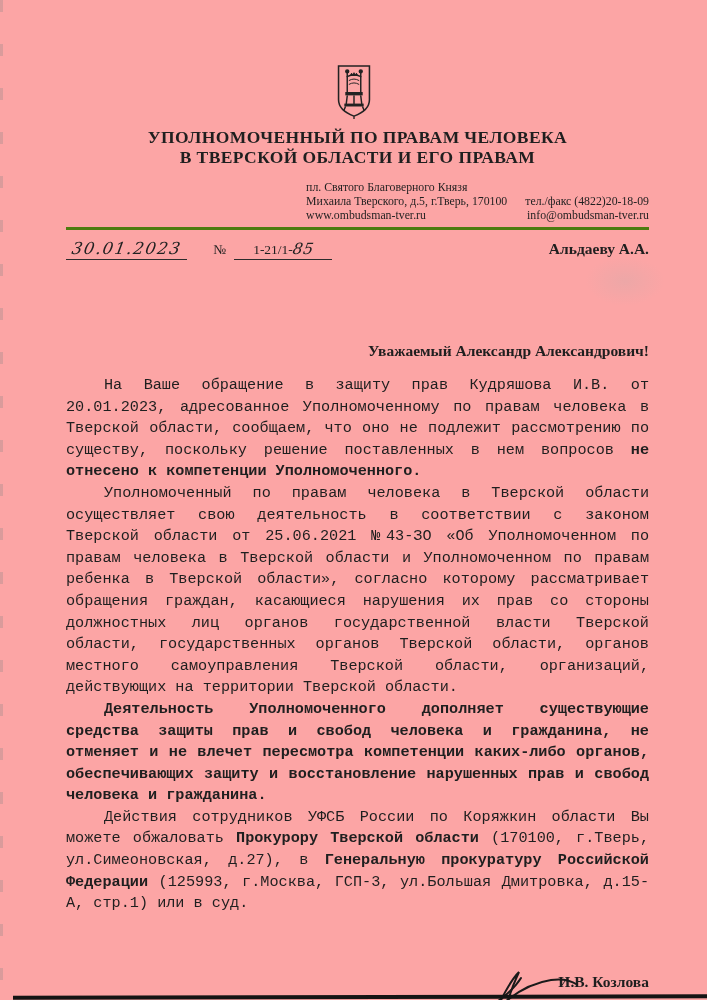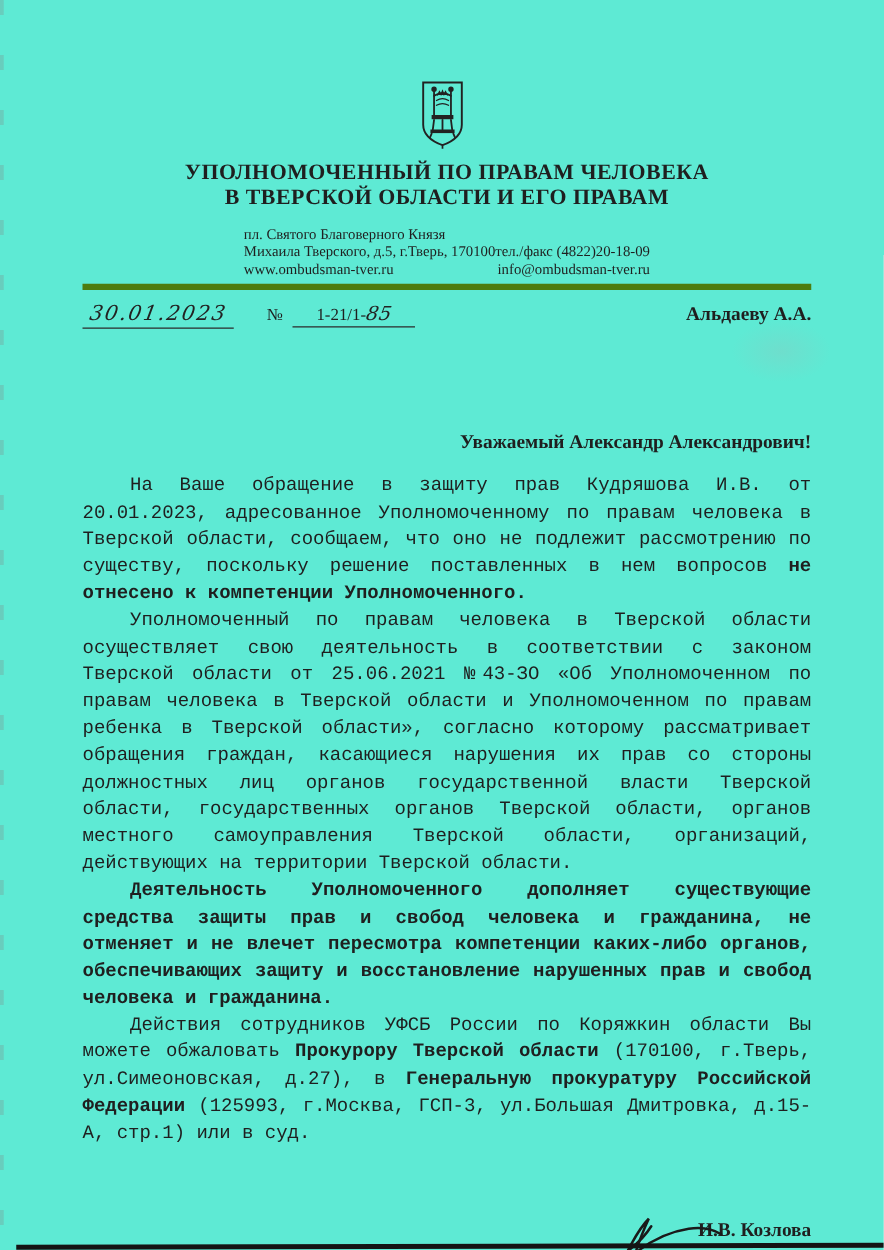--- a/index.html
+++ b/index.html
@@ -1,35 +1,35 @@
 <!DOCTYPE html>
 <html lang="ru"><head>
 <meta charset="utf-8">
 <style>
   * { margin:0; padding:0; box-sizing:border-box; }
   html,body { background:#e8e8e8; }
   .page {
     position:relative;
     width:707px; height:1000px;
     margin:0 auto;
-    background:#5eead4;
+    background:#fca5a5;
     color:#1f1f1f;
     font-family:"Liberation Serif","DejaVu Serif",serif;
     overflow:hidden;
   }
   .content { padding:0 58px 0 66px; }
 
   
   .emblem { display:block; margin:64px auto 0 auto; width:38px; height:56px; }
 
   
   .title { margin-top:8px; text-align:center; font-weight:bold;
            font-size:17.5px; line-height:19.5px; letter-spacing:.4px; }
-  .addr-row { display:flex; justify-content:center; align-items:flex-end;
-              margin-top:13px; padding-bottom:5px; border-bottom:5px solid #4d7c0f; }
+  .addr-row { display:flex; justify-content:flex-end; align-items:flex-end;
+              margin-top:13px; padding-bottom:5px; border-bottom:3px solid #4d7c0f;gap:18px; }
   .addr-left  { font-size:11.8px; line-height:14px; }
   .addr-right { font-size:11.8px; line-height:14px; text-align:right; }
 
   
   .ref-row { display:flex; align-items:baseline; margin-top:9px; font-size:15px; }
   .hand { font-family:"DejaVu Serif",serif; font-style:italic; letter-spacing:1.5px;
           display:inline-block; transform:skewX(-10deg); font-size:16.5px; color:#222; }
   .hand-small { font-size:15.5px; letter-spacing:.5px; }
   .u-group { border-bottom:1.5px solid #2b2b2b; text-align:center; }
   .date-group { min-width:118px; padding:0 6px 1px 6px; }

